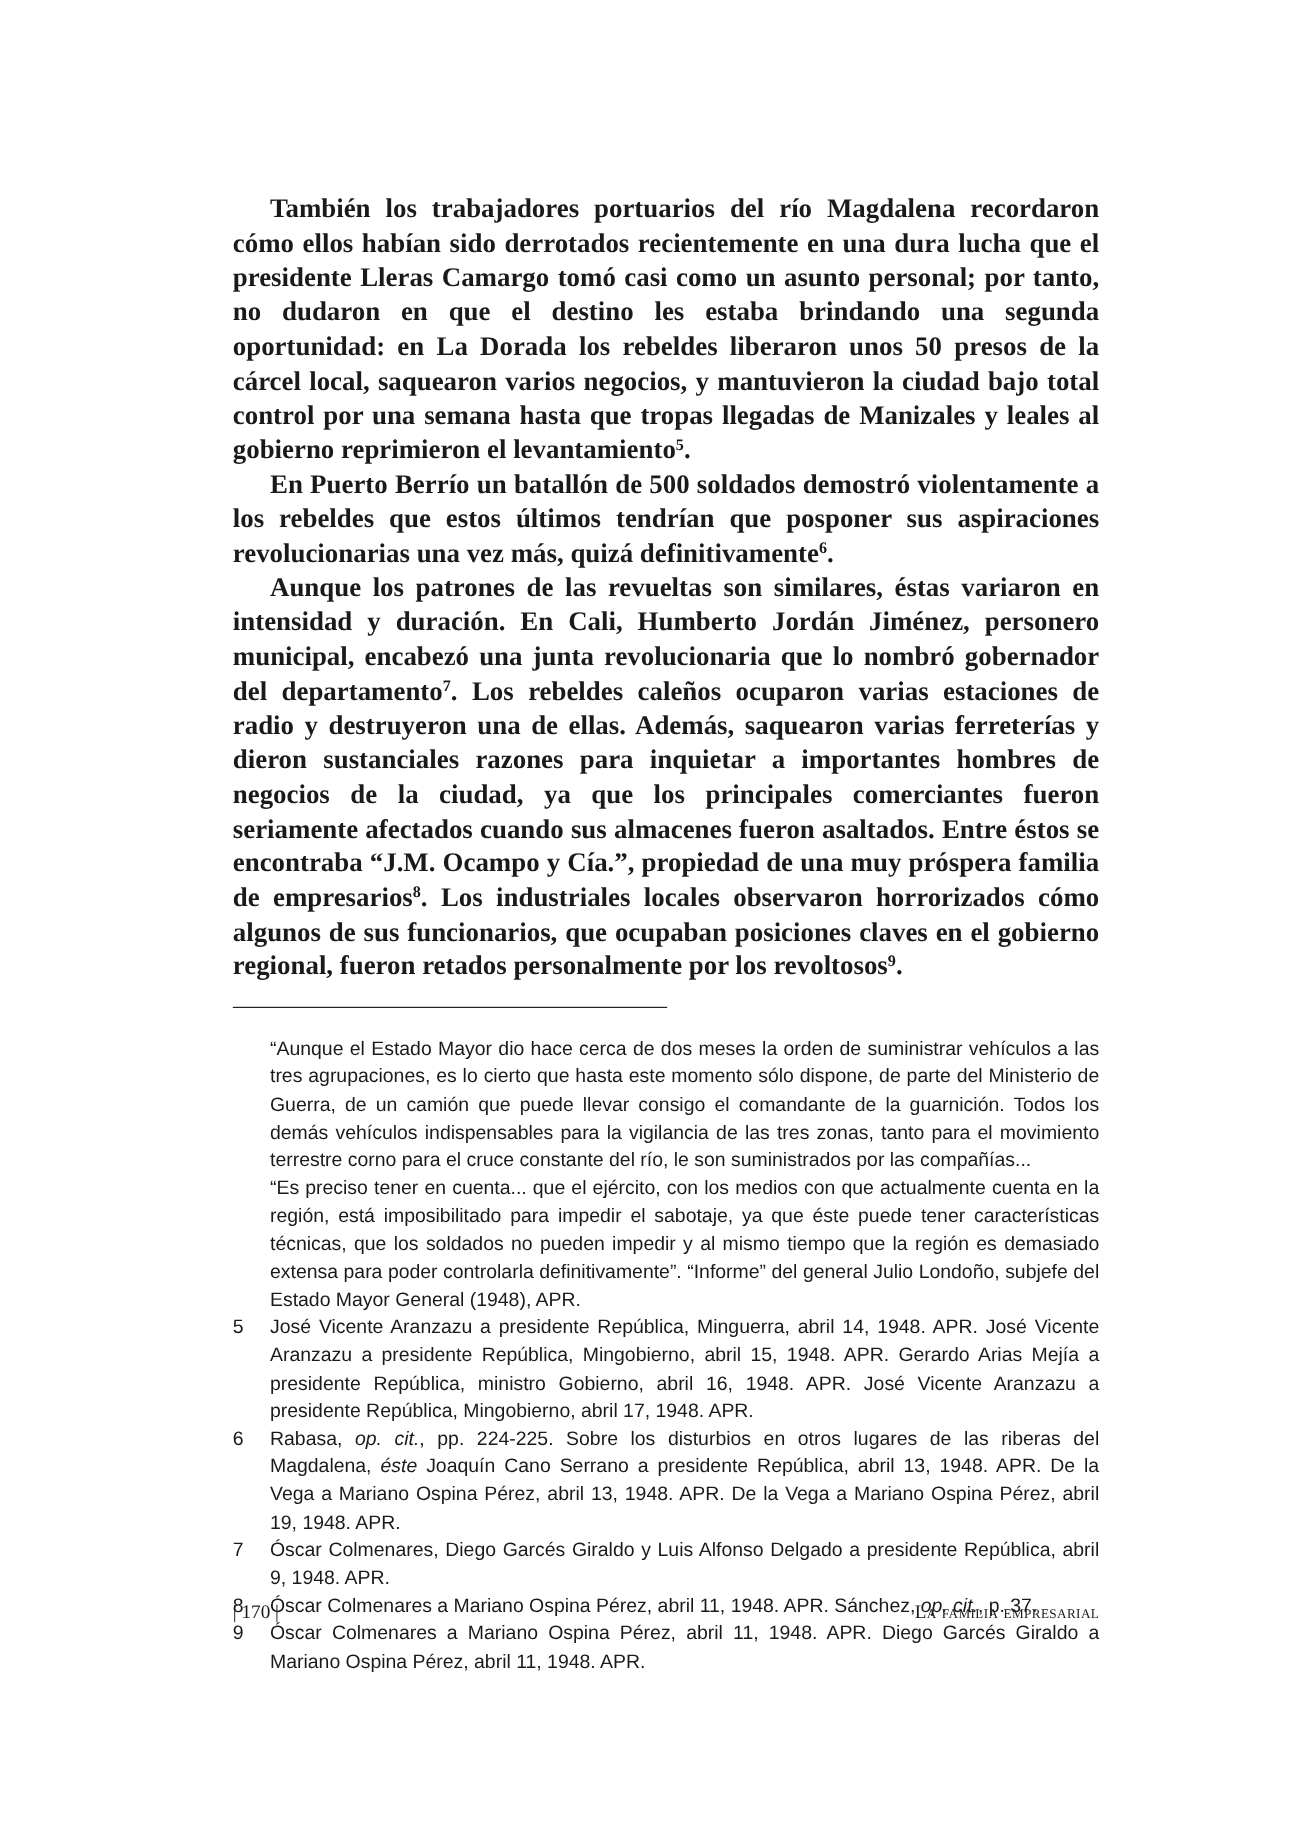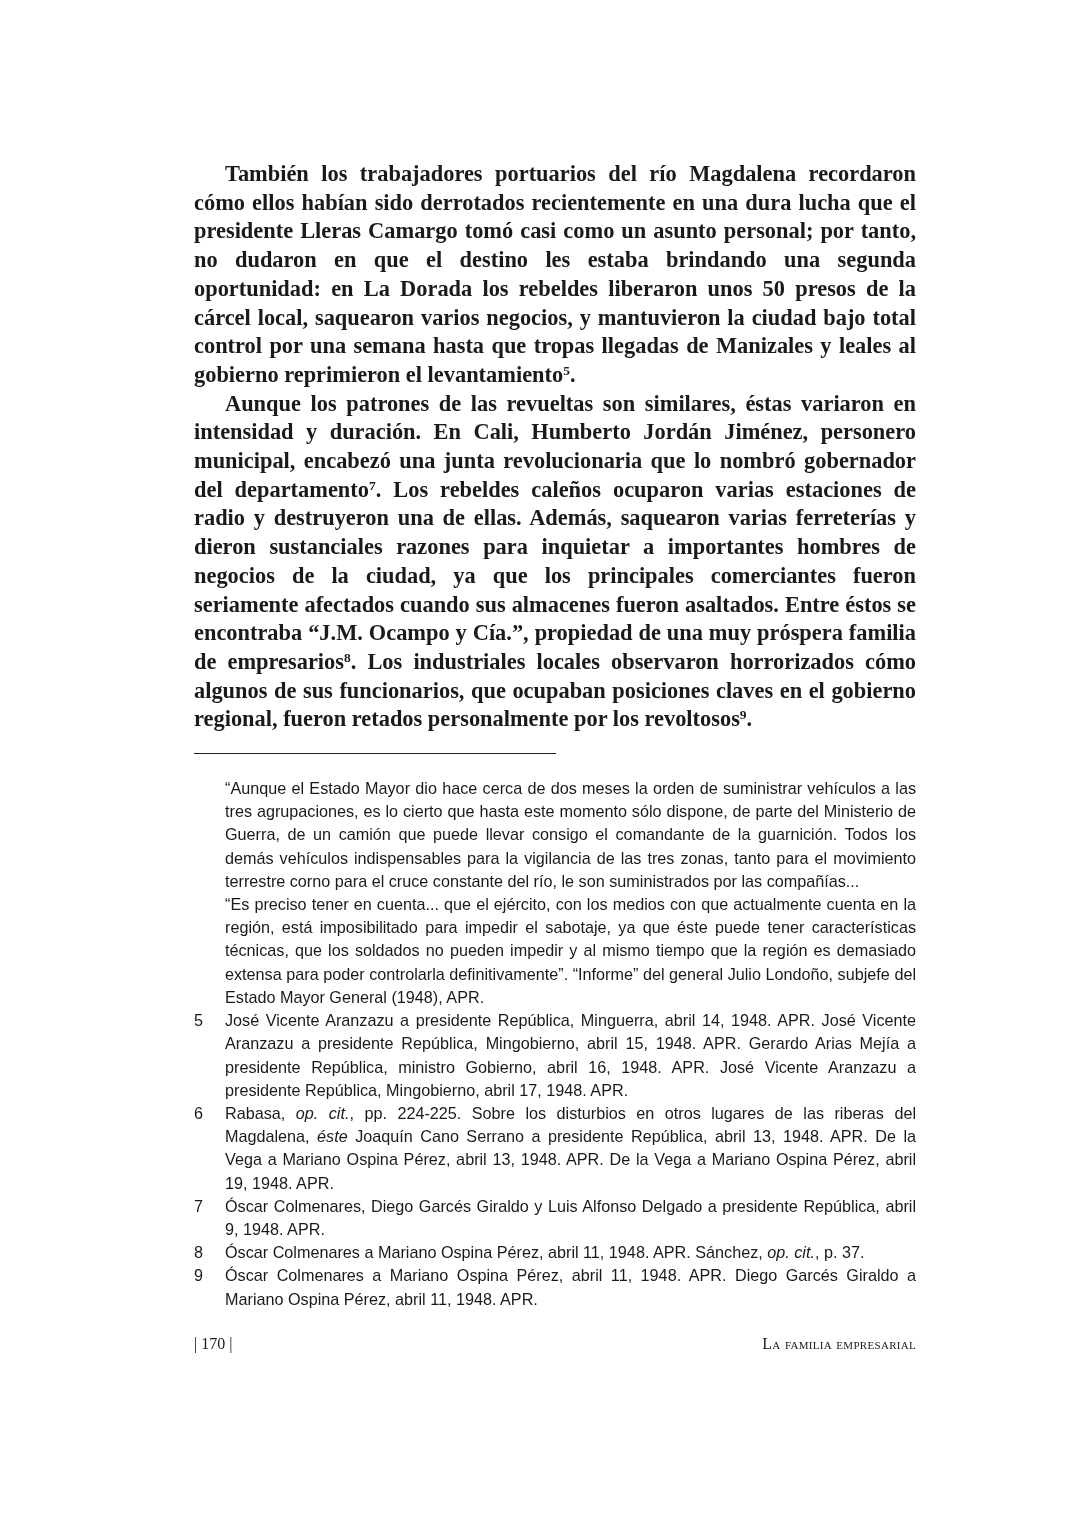--- a/index.html
+++ b/index.html
@@ -16,20 +16,21 @@
   .note-text { flex: 1; }
   .footer { position: absolute; left: 194px; top: 1335px; width: 722px; display: flex; justify-content: space-between; font-family: "Liberation Serif", serif; font-size: 16px; }
   .running-head { font-variant: small-caps; letter-spacing: 0.3px; font-size: 16px; }
 </style>
 </head>
 <body>
 
 <div class="page">
   <div class="body-text">
     <p><span>También los trabajadores portuarios del río Magdalena recordaron cómo ellos habían sido derrotados recientemente en una dura lucha que el presidente Lleras Camargo tomó casi como un asunto personal; por tanto, no dudaron en que el destino les estaba brindando una segunda oportunidad: en La Dorada los rebeldes liberaron unos 50 presos de la cárcel local, saquearon varios negocios, y mantuvieron la ciudad bajo total control por una semana hasta que tropas llegadas de Manizales y leales al gobierno reprimieron el levantamiento</span><sup>5</sup><span>.</span></p>
+    <p><span>En Puerto Berrío un batallón de 500 soldados demostró violentamente a los rebeldes que estos últimos tendrían que posponer sus aspiraciones revolucionarias una vez más, quizá definitivamente</span><sup>6</sup><span>.</span></p>
     <p><span>Aunque los patrones de las revueltas son similares, éstas variaron en intensidad y duración. En Cali, Humberto Jordán Jiménez, personero municipal, encabezó una junta revolucionaria que lo nombró gobernador del departamento</span><sup>7</sup><span>. Los rebeldes caleños ocuparon varias estaciones de radio y destruyeron una de ellas. Además, saquearon varias ferreterías y dieron sustanciales razones para inquietar a importantes hombres de negocios de la ciudad, ya que los principales comerciantes fueron seriamente afectados cuando sus almacenes fueron asaltados. Entre éstos se encontraba “J.M. Ocampo y Cía.”, propiedad de una muy próspera familia de empresarios</span><sup>8</sup><span>.  Los industriales locales observaron horrorizados cómo algunos de sus funcionarios, que ocupaban posiciones claves en el gobierno regional, fueron retados personalmente por los revoltosos</span><sup>9</sup><span>.</span></p>
   </div>
 
   <div class="rule"></div>
 
   <div class="notes">
     <p class="note-cont">“Aunque el Estado Mayor dio hace cerca de dos meses la orden de suministrar vehículos a las tres agrupaciones, es lo cierto que hasta este momento sólo dispone, de parte del Ministerio de Guerra, de un camión que puede llevar consigo el comandante de la guarnición. Todos los demás vehículos indispensables para la vigilancia de las tres zonas, tanto para el movimiento terrestre corno para el cruce constante del río, le son suministrados por las compañías...</p>
     <p class="note-cont">“Es preciso tener en cuenta... que el ejército, con los medios con que actualmente cuenta en la región, está imposibilitado para impedir el sabotaje, ya que éste puede tener características técnicas, que los soldados no pueden impedir y al mismo tiempo que la región es demasiado extensa para poder controlarla definitivamente”. “Informe” del general Julio Londoño, subjefe del Estado Mayor General (1948), APR.</p>
 
     <div class="note">

